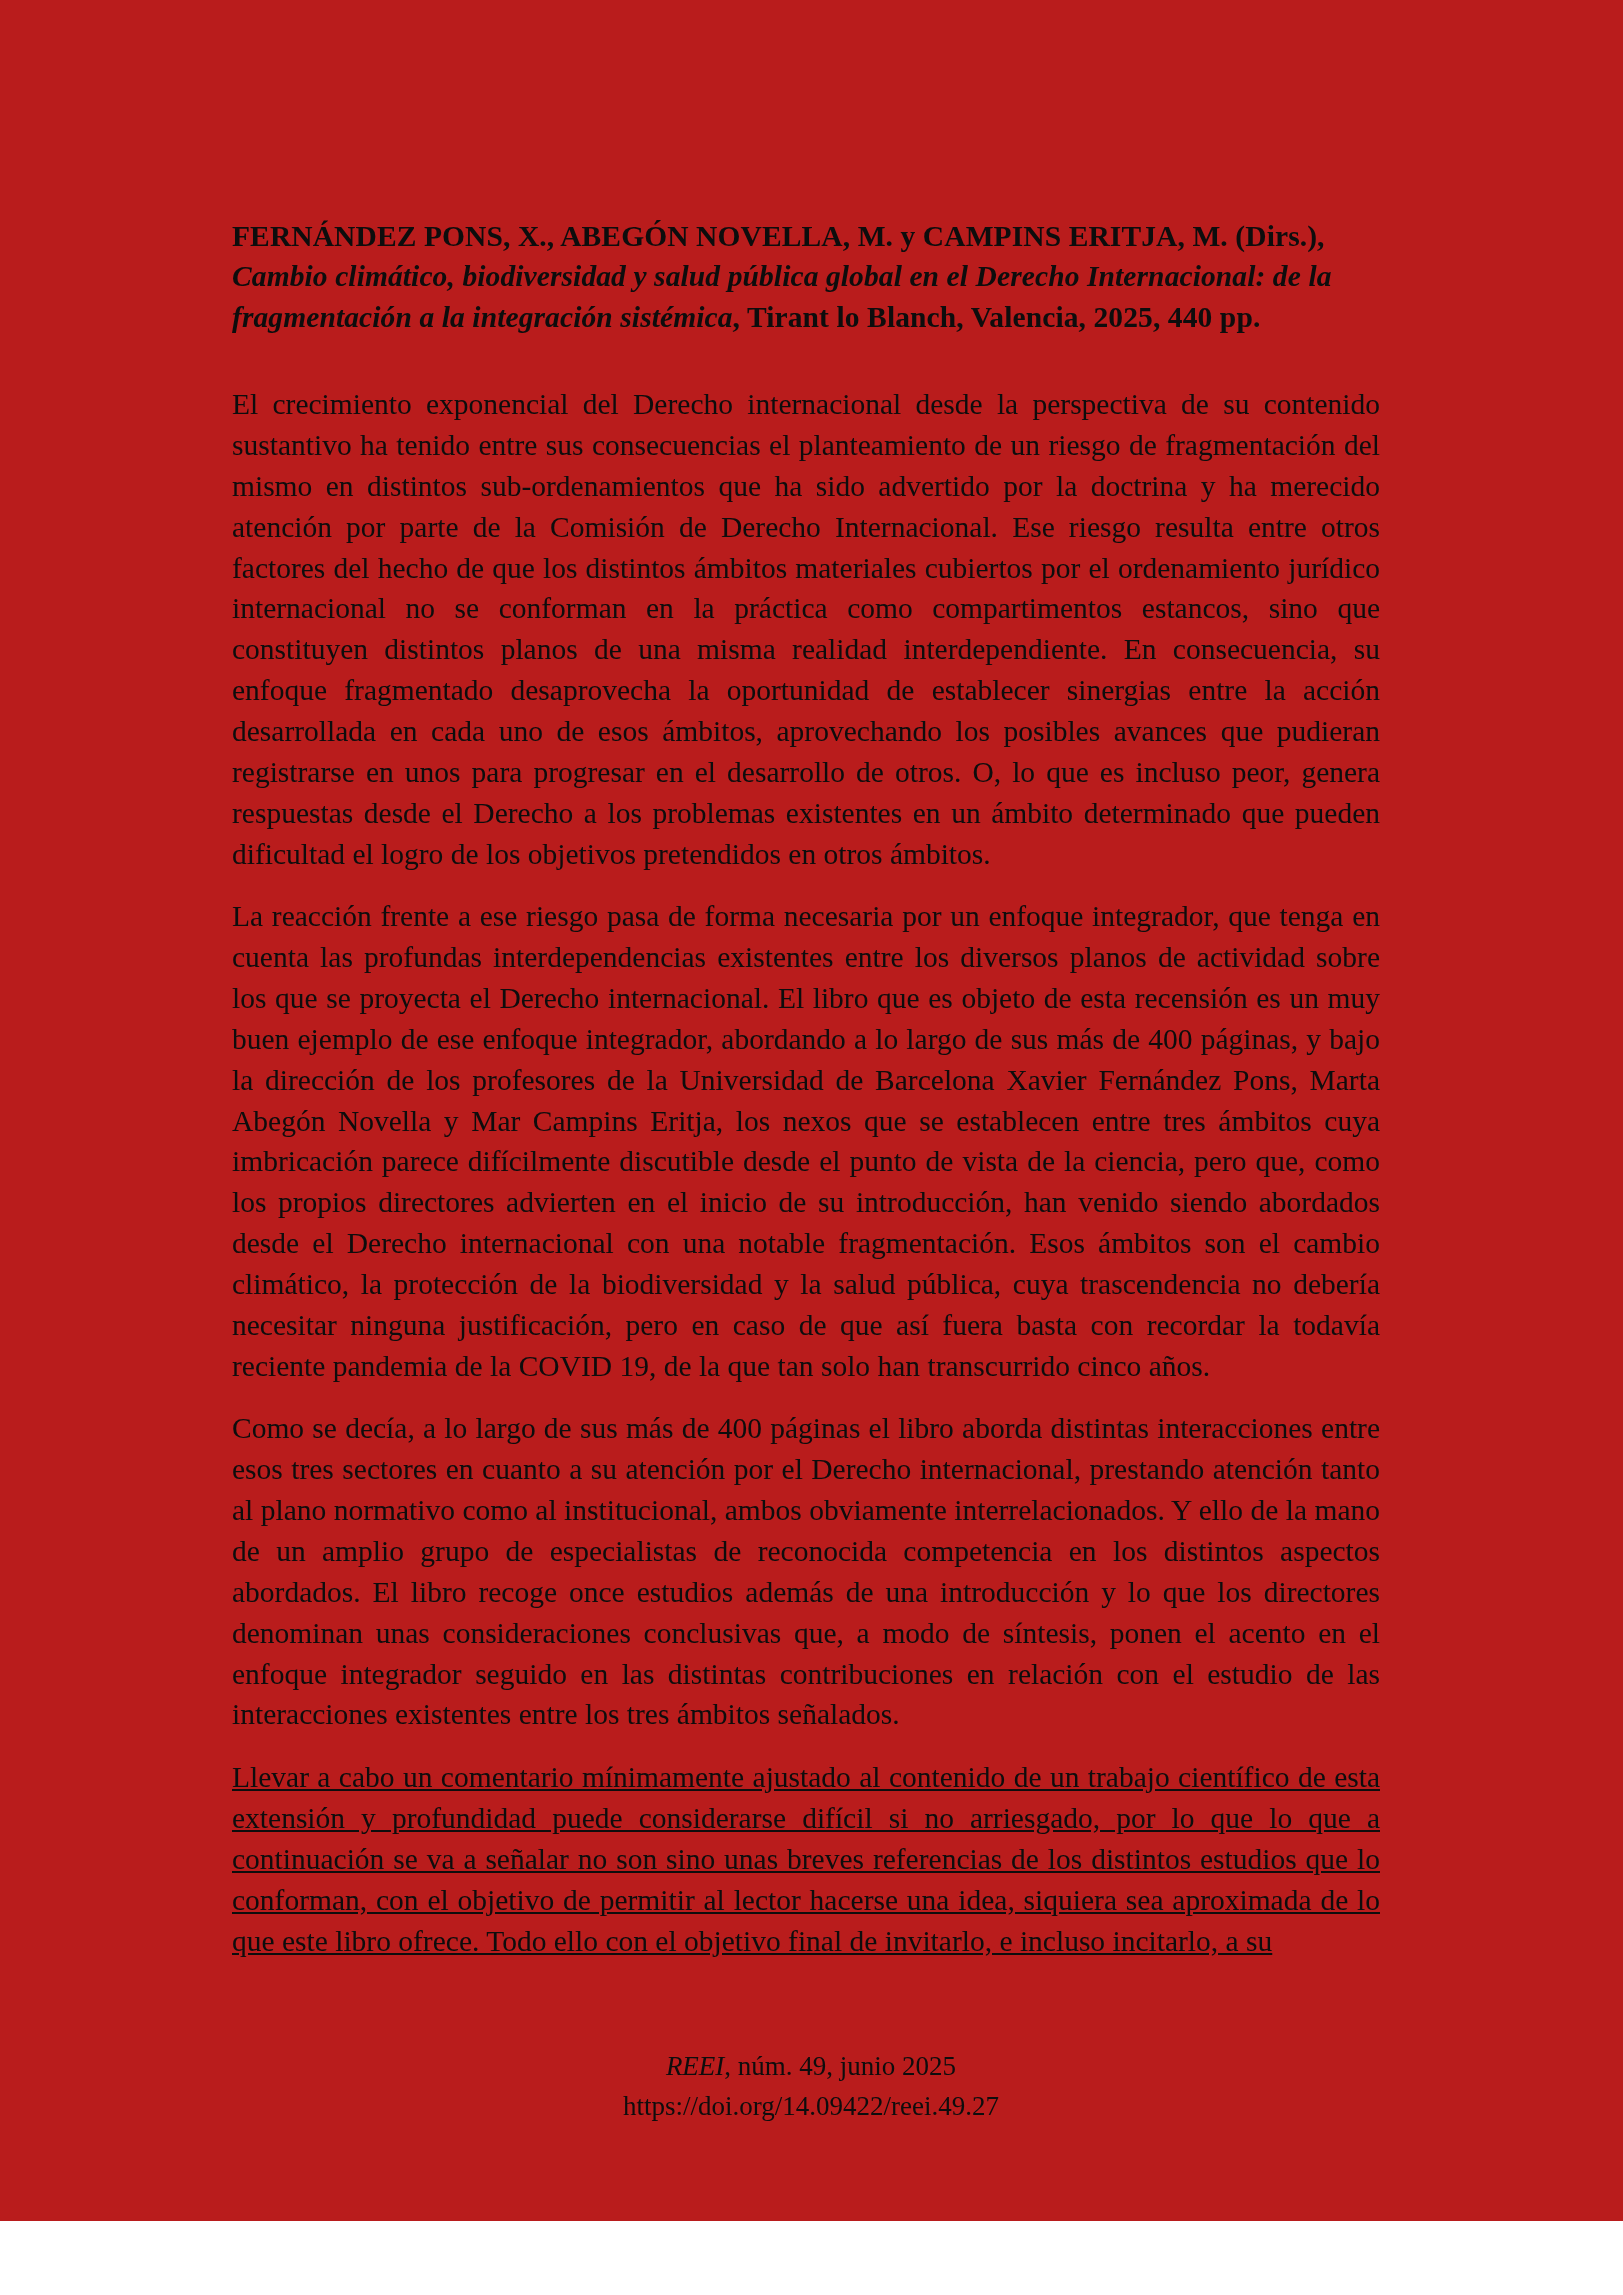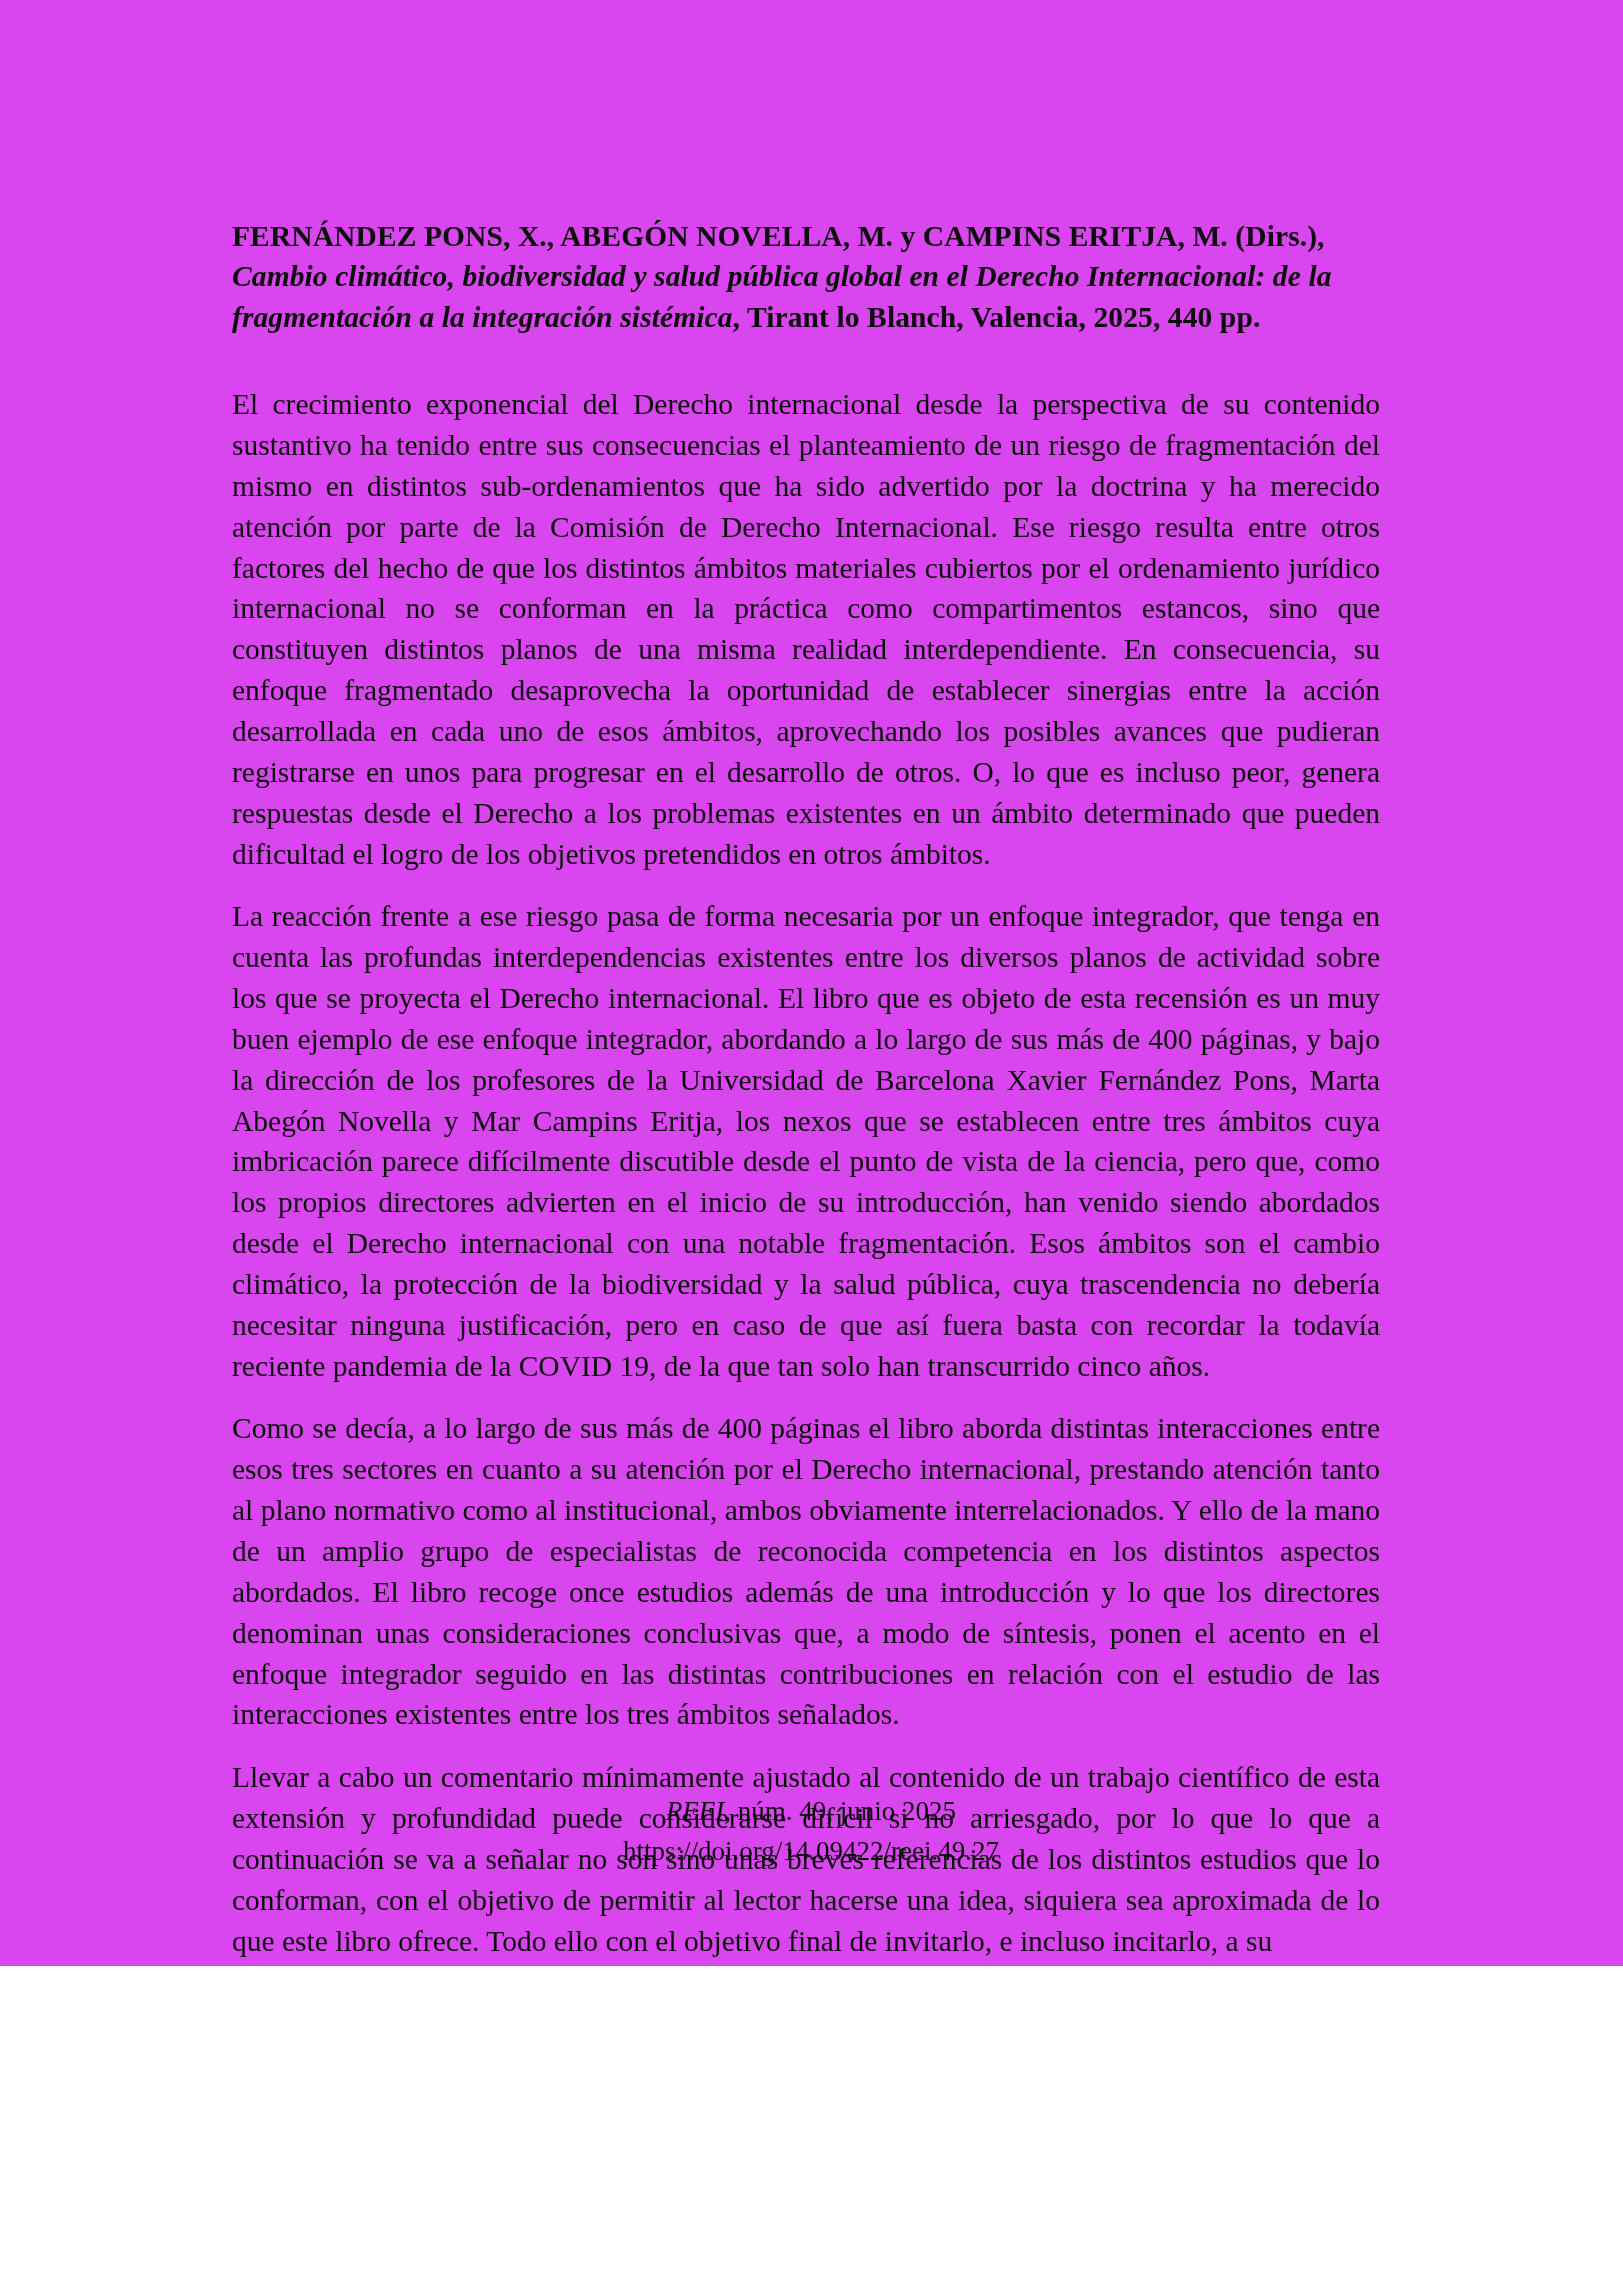--- a/index.html
+++ b/index.html
@@ -5,22 +5,22 @@
 <style>
   html, body {
     margin: 0;
     padding: 0;
     background: #ffffff;
   }
 
   .page {
     position: relative;
     width: 1623px;
-    height: 1966px;
-    background: #d946ef;
+    height: 2221px;
+    background: #b91c1c;
     box-sizing: border-box;
     font-family: "Liberation Serif", "DejaVu Serif", serif;
     color: #0d0d0d;
     overflow: hidden;
   }
 
   
   .content-column {
     position: absolute;
     left: 232px;
@@ -63,20 +63,21 @@
     line-height: 1.385;
     text-align: justify;
     text-justify: inter-word;
     margin: 0 12px 22px 0;
     hyphens: none;
     -webkit-hyphens: none;
   }
 
   .body-paragraph:last-child {
     margin-bottom: 0;
+    text-decoration: underline;
   }
 
   
   .page-footer {
     position: absolute;
     right: 232px;
     bottom: 95px;
     width: 1160px;
     text-align: center;
     font-size: 27px;

